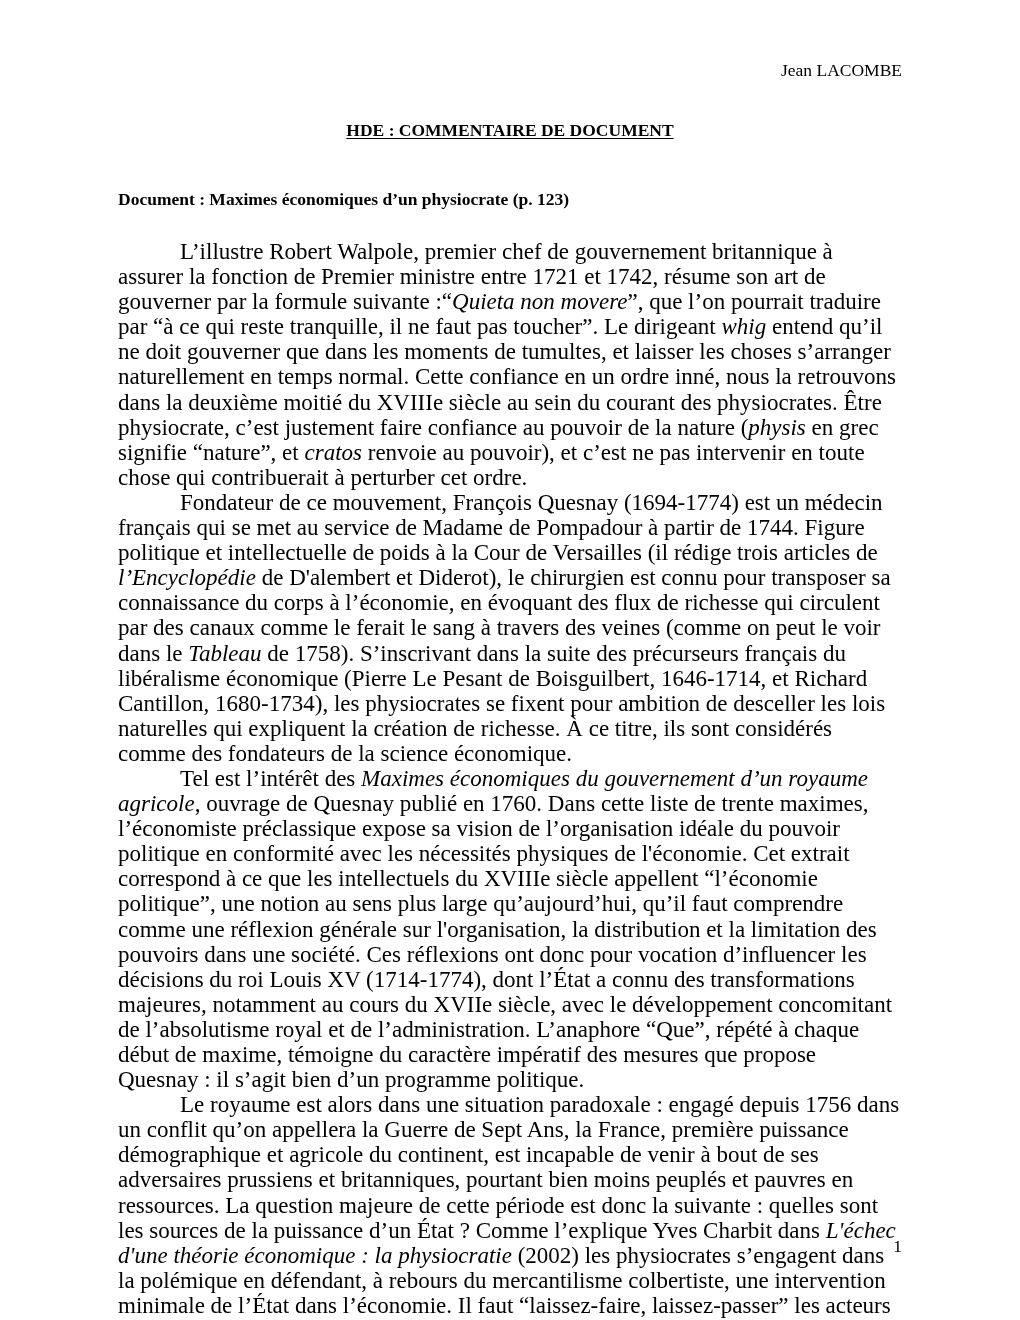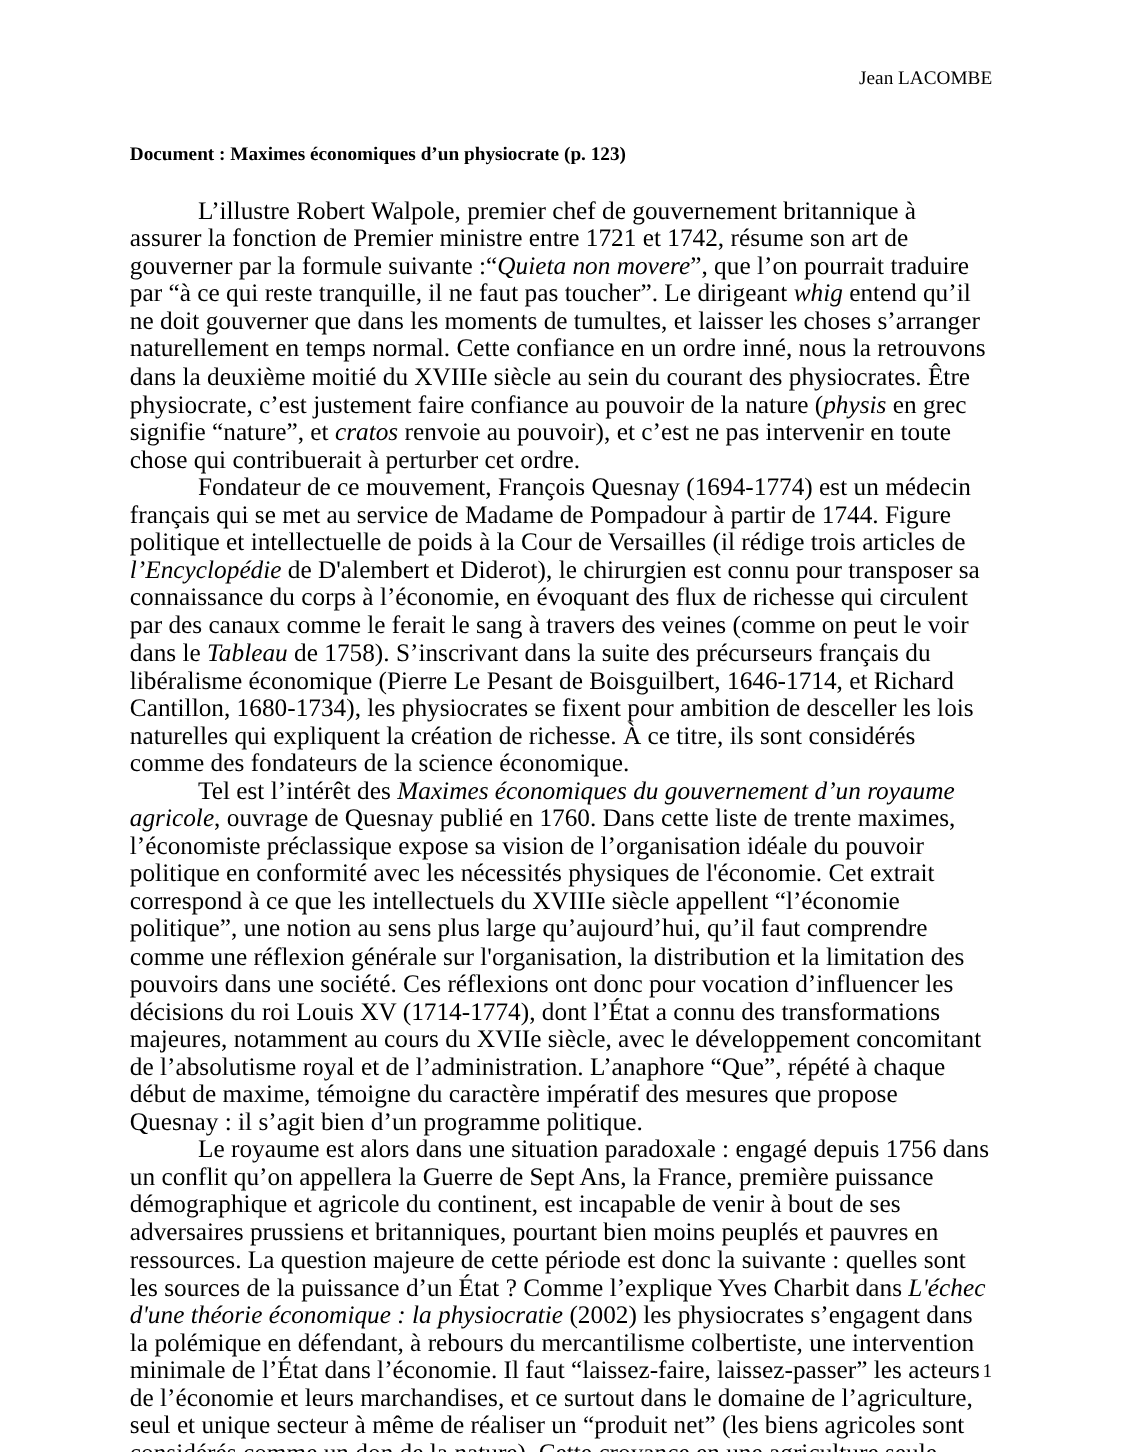--- a/index.html
+++ b/index.html
@@ -80,20 +80,21 @@
 </style>
 </head>
 <body>
 
 <div class="page">
 
   <div class="content">
 
     <div class="author-line">Jean LACOMBE</div>
 
+    <div class="doc-title">HDE : COMMENTAIRE DE DOCUMENT</div>
 
     <div class="doc-subtitle">Document : Maximes économiques d’un physiocrate (p. 123)</div>
 
     <div class="body-text">
 
       <p><span>L’illustre Robert Walpole, premier chef de gouvernement britannique à assurer la fonction de Premier ministre entre 1721 et 1742, résume son art de gouverner par la formule suivante :“</span><i>Quieta non movere</i><span>”, que l’on pourrait traduire par “à ce qui reste tranquille, il ne faut pas toucher”. Le dirigeant </span><i>whig</i><span> entend qu’il ne doit gouverner que dans les moments de tumultes, et laisser les choses s’arranger naturellement en temps normal. Cette confiance en un ordre inné, nous la retrouvons dans la deuxième moitié du XVIIIe siècle au sein du courant des physiocrates. Être physiocrate, c’est justement faire confiance au pouvoir de la nature (</span><i>physis</i><span> en grec signifie “nature”, et </span><i>cratos</i><span> renvoie au pouvoir), et c’est ne pas intervenir en toute chose qui contribuerait à perturber cet ordre.</span></p>
 
       <p><span>Fondateur de ce mouvement, François Quesnay (1694-1774) est un médecin français qui se met au service de Madame de Pompadour à partir de 1744. Figure politique et intellectuelle de poids à la Cour de Versailles (il rédige trois articles de </span><i>l’Encyclopédie</i><span> de D'alembert et Diderot), le chirurgien est connu pour transposer sa connaissance du corps à l’économie, en évoquant des flux de richesse qui circulent par des canaux comme le ferait le sang à travers des veines (comme on peut le voir dans le </span><i>Tableau</i><span> de 1758). S’inscrivant dans la suite des précurseurs français du libéralisme économique (Pierre Le Pesant de Boisguilbert, 1646-1714, et Richard Cantillon, 1680-1734), les physiocrates se fixent pour ambition de desceller les lois naturelles qui expliquent la création de richesse. À ce titre, ils sont considérés comme des fondateurs de la science économique.</span></p>
 
       <p><span>Tel est l’intérêt des </span><i>Maximes économiques du gouvernement d’un royaume agricole</i><span>, ouvrage de Quesnay publié en 1760. Dans cette liste de trente maximes, l’économiste préclassique expose sa vision de l’organisation idéale du pouvoir politique en conformité avec les nécessités physiques de l'économie. Cet extrait correspond à ce que les intellectuels du XVIIIe siècle appellent “l’économie politique”, une notion au sens plus large qu’aujourd’hui, qu’il faut comprendre comme une réflexion générale sur l'organisation, la distribution et la limitation des pouvoirs dans une société. Ces réflexions ont donc pour vocation d’influencer les décisions du roi Louis XV (1714-1774), dont l’État a connu des transformations majeures, notamment au cours du XVIIe siècle, avec le développement concomitant de l’absolutisme royal et de l’administration. L’anaphore “Que”, répété à chaque début de maxime, témoigne du caractère impératif des mesures que propose Quesnay : il s’agit bien d’un programme politique.</span></p>

